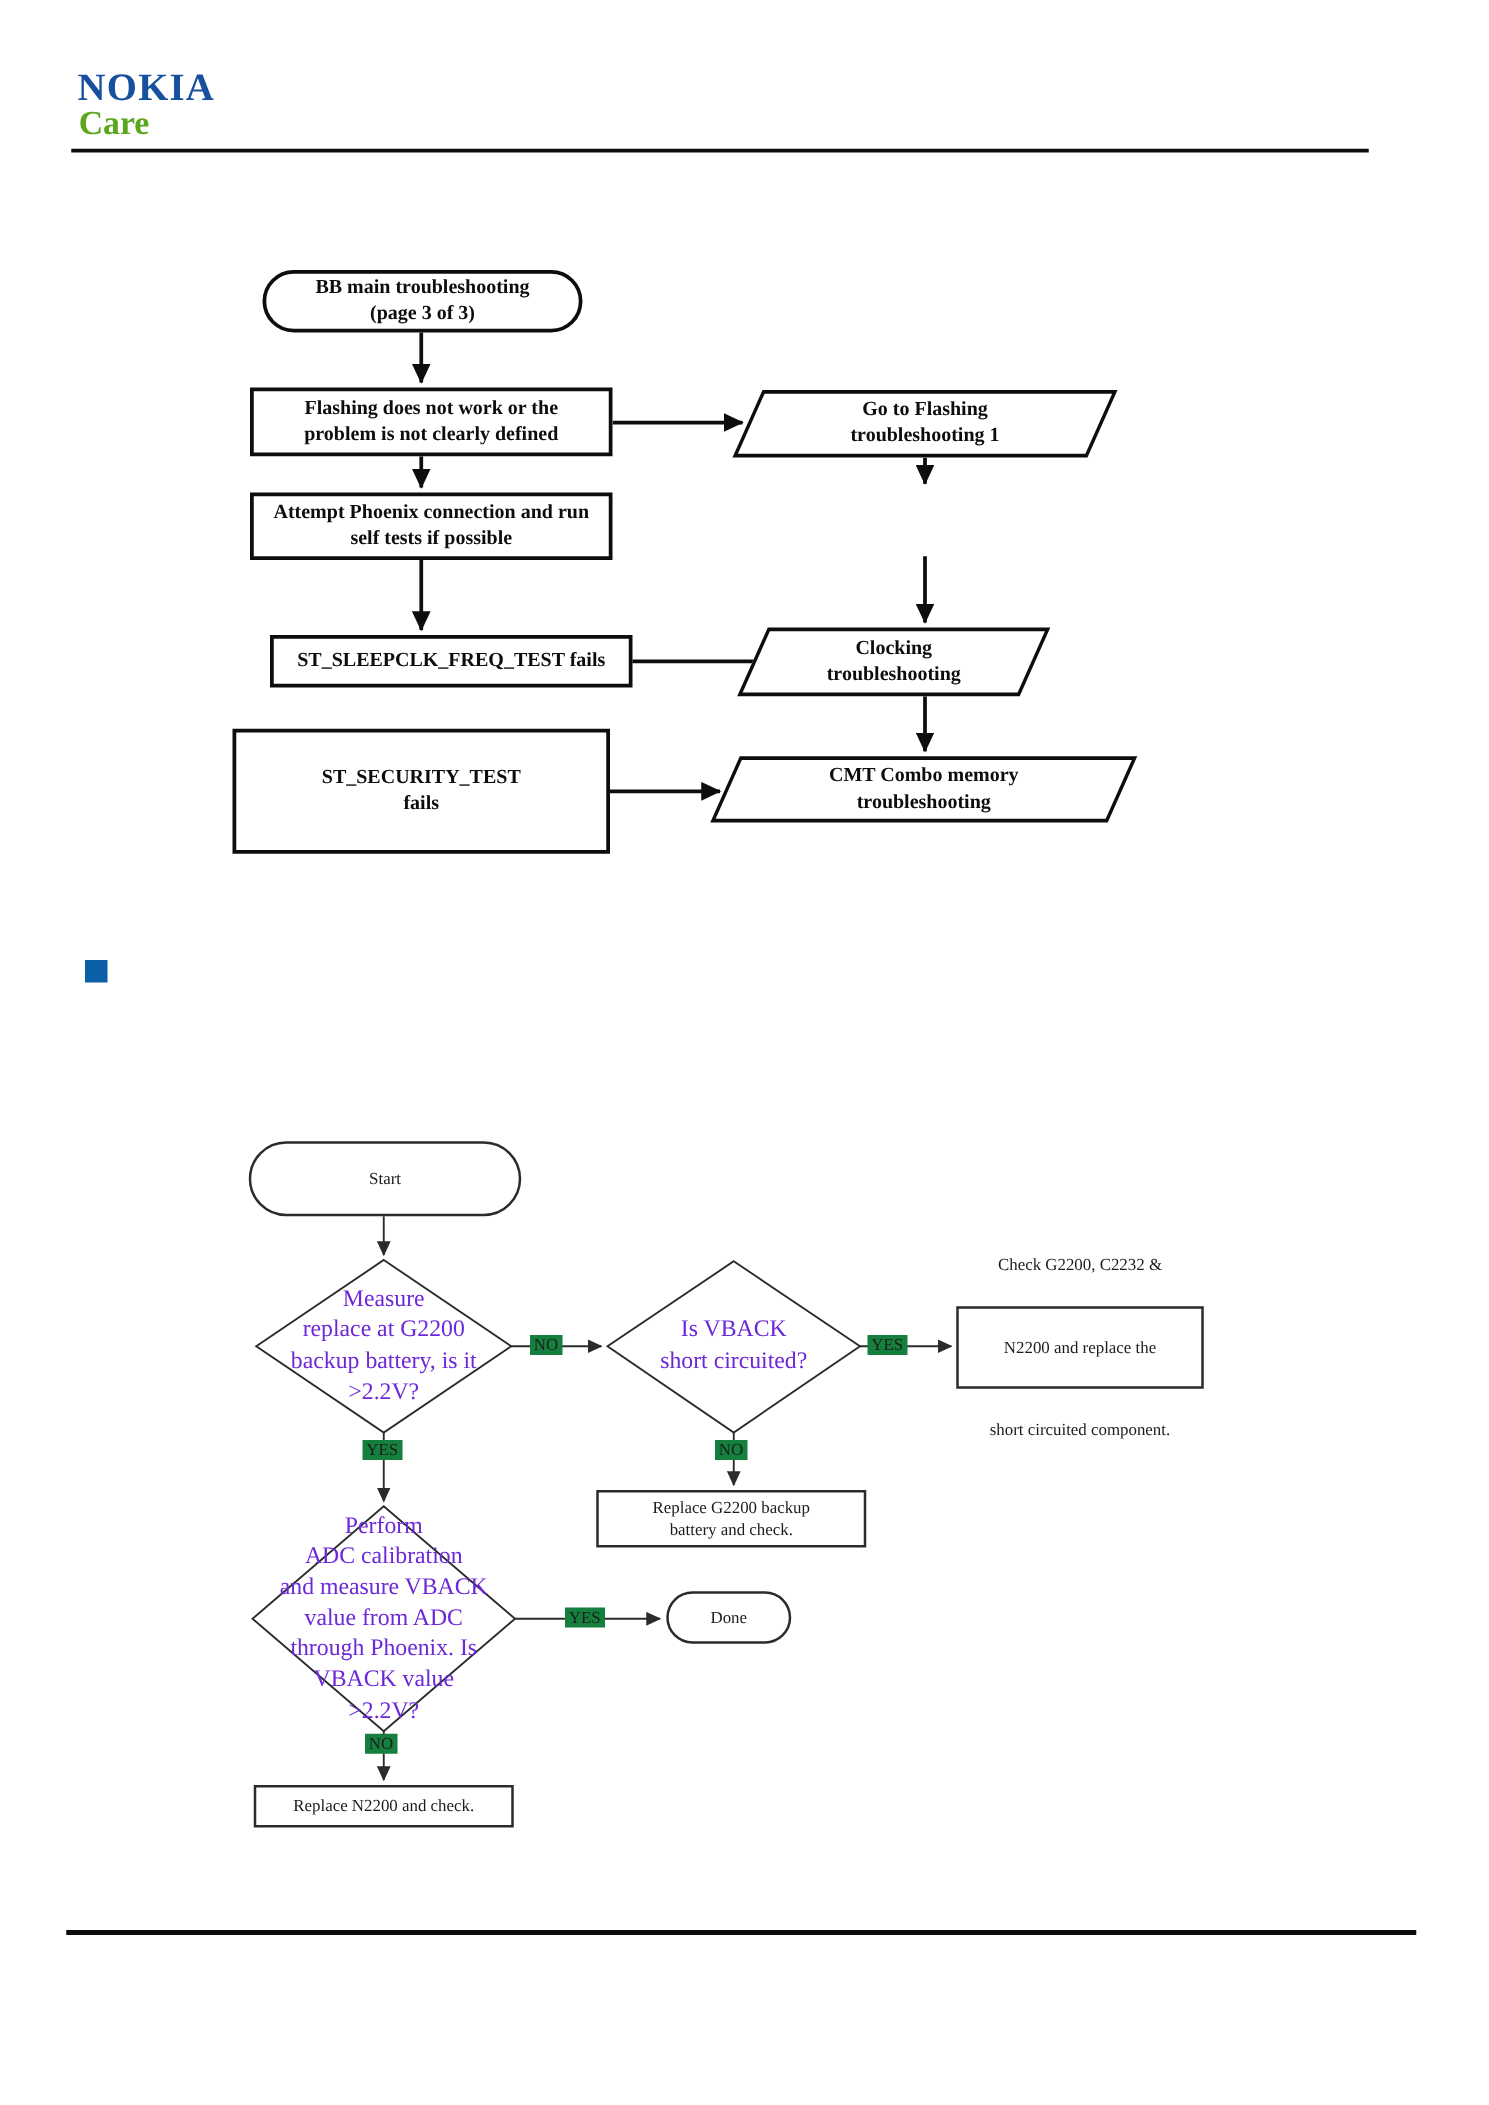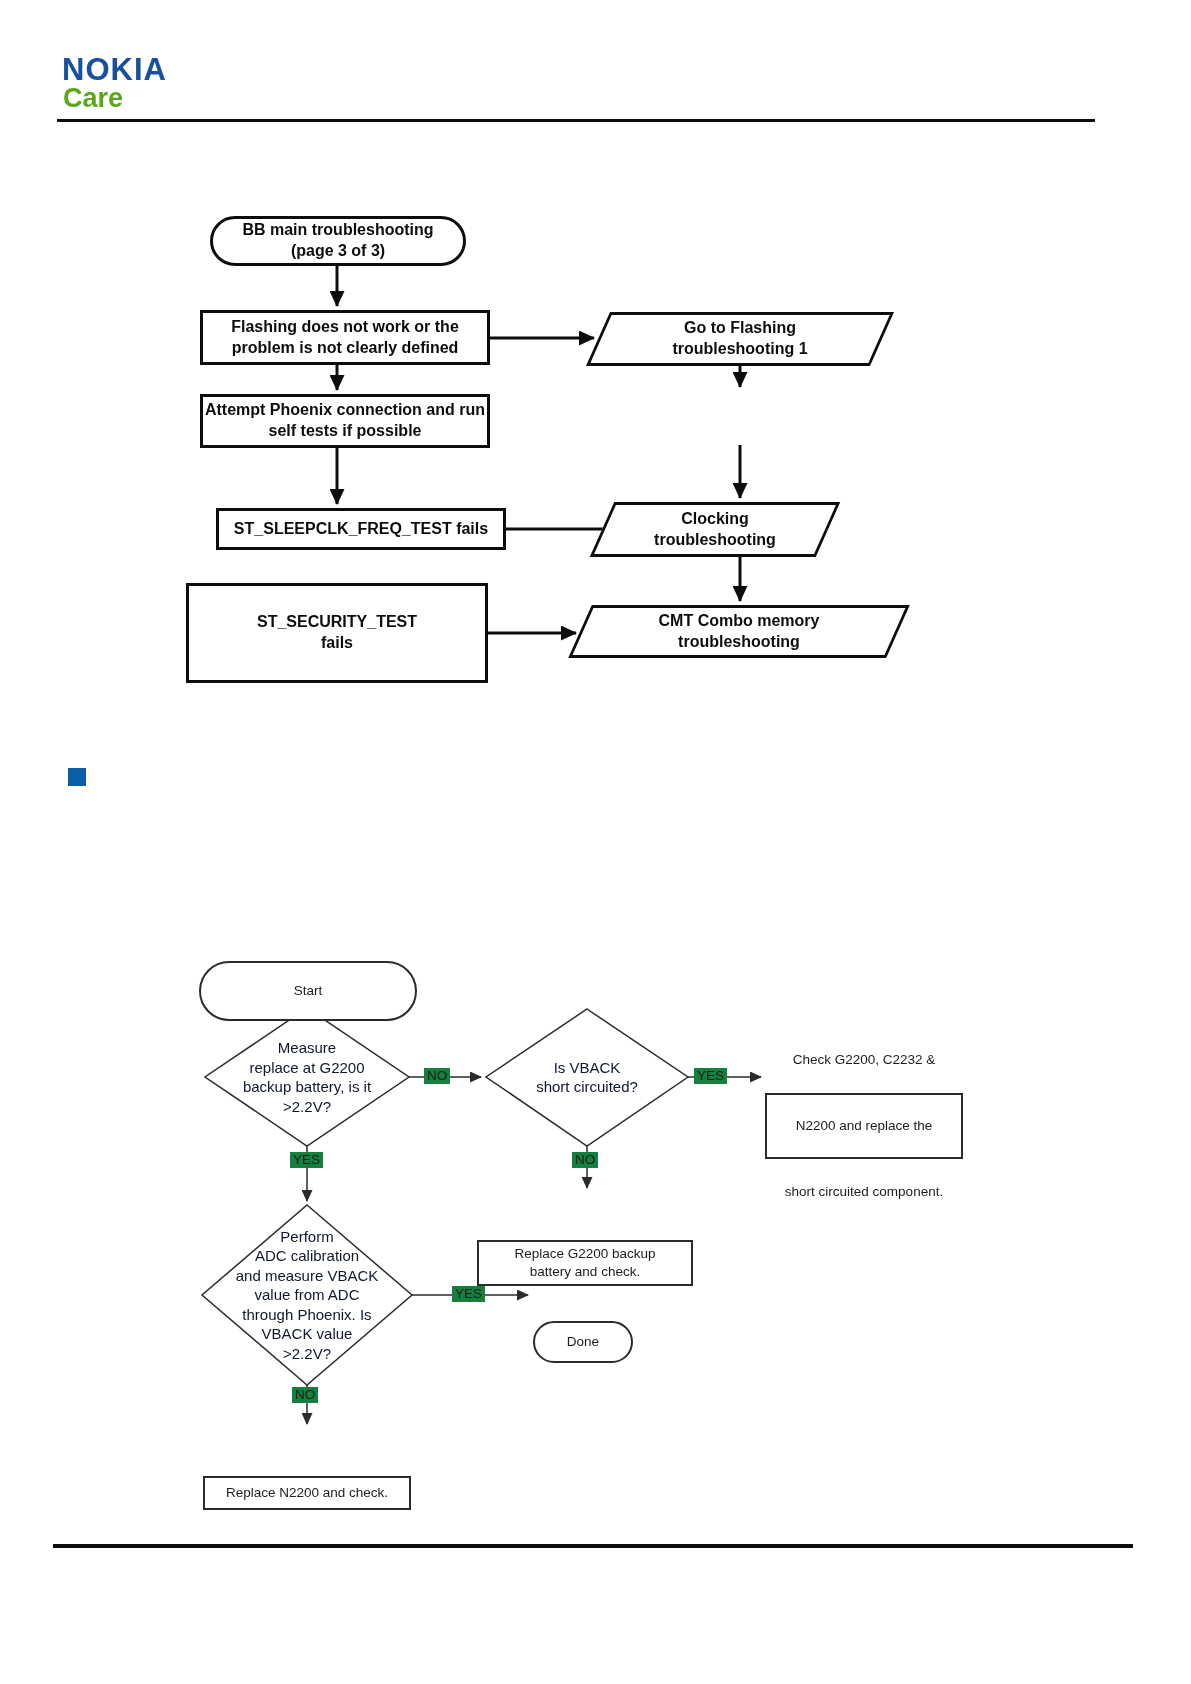--- a/index.html
+++ b/index.html
@@ -1,17 +1,17 @@
 <!DOCTYPE html>
 <html><head>
 <meta charset="utf-8">
 <style>
   html,body{margin:0;padding:0;background:#ffffff;}
   .page{position:relative;width:1191px;height:1684px;background:#ffffff;overflow:hidden;
-        font-family:Liberation Sans, sans-serif;}
+        font-family:Liberation Serif, serif;}
   
   .logo-nokia{position:absolute;left:62px;top:54px;font-size:31px;font-weight:bold;
               letter-spacing:1px;color:#17509E;line-height:1;}
   .logo-care{position:absolute;left:63px;top:85px;font-size:27px;font-weight:bold;
              color:#5AA71B;line-height:1;}
   .rule-top{position:absolute;left:57px;top:119px;width:1038px;height:3px;background:#0d0d0d;}
   .rule-bottom{position:absolute;left:53px;top:1544px;width:1080px;height:4px;background:#0d0d0d;}
   .section-bullet{position:absolute;left:68px;top:768px;width:18px;height:18px;background:#0B5FA8;}
 
   
@@ -25,25 +25,25 @@
   .para-wrap{position:absolute;}
   .para-skew{position:absolute;left:0;top:0;right:0;bottom:0;border:3px solid #0d0d0d;
              background:#fff;box-sizing:border-box;transform:skewX(-24deg);}
   .para-text{position:absolute;left:0;top:0;right:0;bottom:0;display:flex;flex-direction:column;
              align-items:center;justify-content:center;text-align:center;font-weight:bold;
              font-size:16px;line-height:1.3;color:#0d0d0d;}
 
   
   .fc2-box{position:absolute;border:2px solid #2b2b2b;background:#fff;box-sizing:border-box;
            display:flex;flex-direction:column;align-items:center;justify-content:center;
-           text-align:center;font-size:13.5px;line-height:1.35;color:#1c1c1c;margin-top:48px;}
+           text-align:center;font-size:13.5px;line-height:1.35;color:#1c1c1c;}
   .fc2-stadium{border-radius:30px;}
   .fc2-dtext{position:absolute;display:flex;flex-direction:column;align-items:center;
-             justify-content:center;text-align:center;font-size:15px;line-height:1.3;
-             color:#0f172a;}
+             justify-content:center;text-align:center;font-size:19px;line-height:1.3;
+             color:#6d28d9;}
   .edge-label{position:absolute;background:#15803d;font-size:13.5px;color:#1c1c1c;
               padding:0 3px;line-height:16px;}
 </style>
 </head>
 <body>
 
 <div class="page">
 
   <div class="logo-nokia" style="color: rgb(23, 80, 158);">NOKIA</div>
   <div class="logo-care" style="color: rgb(90, 167, 27);">Care</div>

